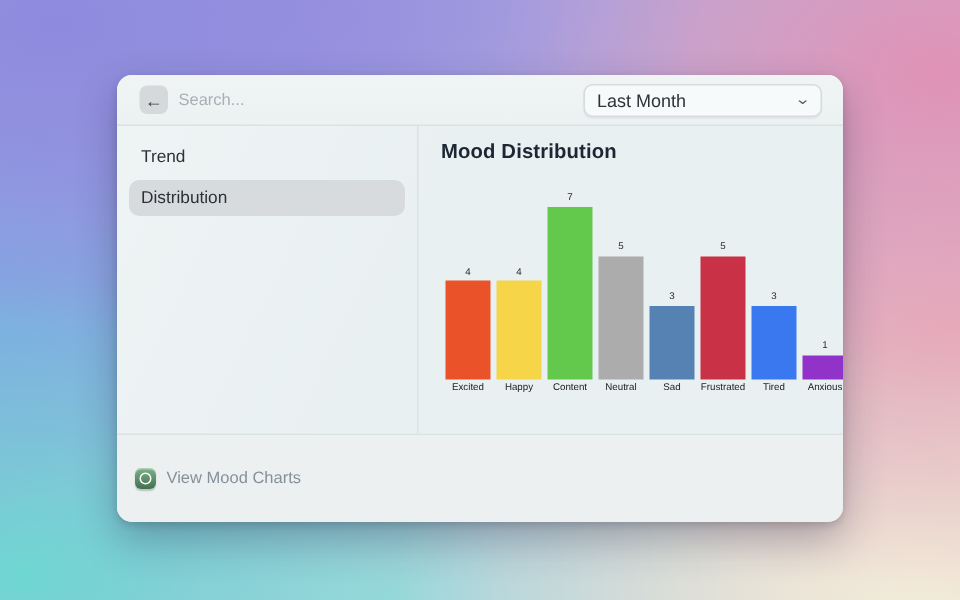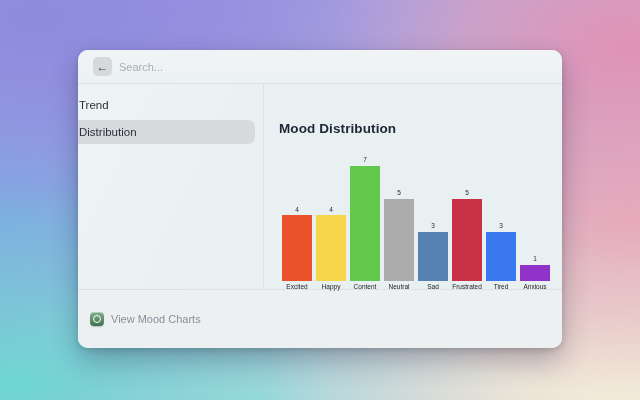--- a/index.html
+++ b/index.html
@@ -33,26 +33,26 @@
   .searchbox{display:flex;align-items:center;margin-left:7px;flex:1;}
   .searchbox input{border:none;outline:none;background:transparent;font-size:11px;
     color:#333;width:220px;padding:0;font-family:inherit;}
   .searchbox input::placeholder{color:#a9afb7;}
   .dropdown{margin-left:auto;width:141px;height:20px;background:#f7fafa;
     border:1px solid #d7dbde;border-radius:6px;display:flex;align-items:center;
     padding:0 8px;font-size:12px;color:#2e3338;box-shadow:0 1px 1px rgba(0,0,0,.05);}
   .dropdown .chev{margin-left:auto;color:#5a6066;font-size:10px;line-height:1;transform:scaleX(1.3);}
   
   .win-body{flex:1;display:flex;min-height:0;background:
-    linear-gradient(115deg, rgba(255,255,255,.25) 0%, rgba(255,255,255,0) 45%),#e9f0f1; justify-content: flex-end;}
+    linear-gradient(115deg, rgba(255,255,255,.25) 0%, rgba(255,255,255,0) 45%),#e9f0f1;}
   .sidebar{flex:0 0 184px;width:184px;border-right:1px solid #dce1e4;padding:9px 8px;}
   .side-item{font-size:11.5px;color:#2b3137;padding:6px 8px;border-radius:7px;margin-bottom:3px;}
   .side-item.active{background:#d8dbde;}
   .main{flex:1;padding:9px 12px 0 15px;position:relative;}
-  .main-title{font-size:13.5px;font-weight:700;color:#1c2733;letter-spacing:.1px;margin-top:28px;}
+  .main-title{font-size:13.5px;font-weight:700;color:#1c2733;letter-spacing:.1px;}
   
   .chart{display:flex;align-items:flex-end;gap:4px;height:134px;margin-top:21px;margin-left:3px;}
   .bar-col{width:30px;display:flex;flex-direction:column;align-items:center;justify-content:flex-end;}
   .bar-value{font-size:6.5px;color:#2c2c2c;margin-bottom:2px;line-height:1;}
   .bar{width:100%;}
   .bar-label{font-size:6.5px;color:#222;margin-top:3px;height:7px;line-height:1;white-space:nowrap;}
   
   .footer{flex:0 0 24px;border-top:1px solid #dce1e4;background:#edf0f1;
     display:flex;align-items:center;padding:17px 12px;gap:7px;}
   .app-icon{width:14px;height:14px;border-radius:4px;flex:0 0 auto;
@@ -67,20 +67,24 @@
 
 <div class="stage">
   <div class="window">
 
     <div class="topbar">
       <div class="back-btn">
         <span>←</span>
       </div>
       <div class="searchbox">
         <input type="text" value="" placeholder="Search..." style="">
+      </div>
+      <div class="dropdown">
+        <span>Last Month</span>
+        <span class="chev">⌄</span>
       </div>
     </div>
 
     <div class="win-body">
       <div class="sidebar">
         <div class="side-item">Trend</div>
         <div class="side-item active">Distribution</div>
       </div>
 
       <div class="main">

